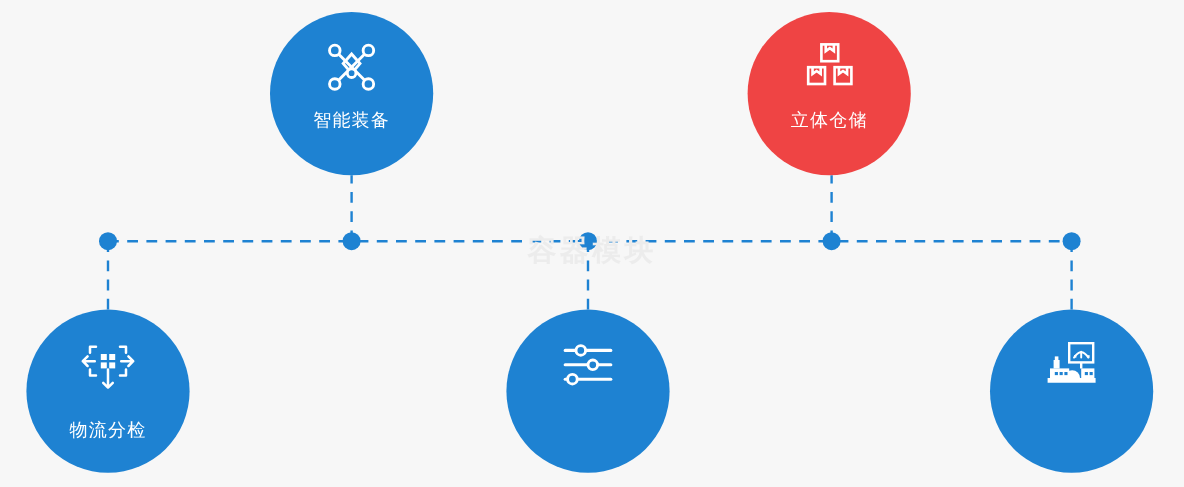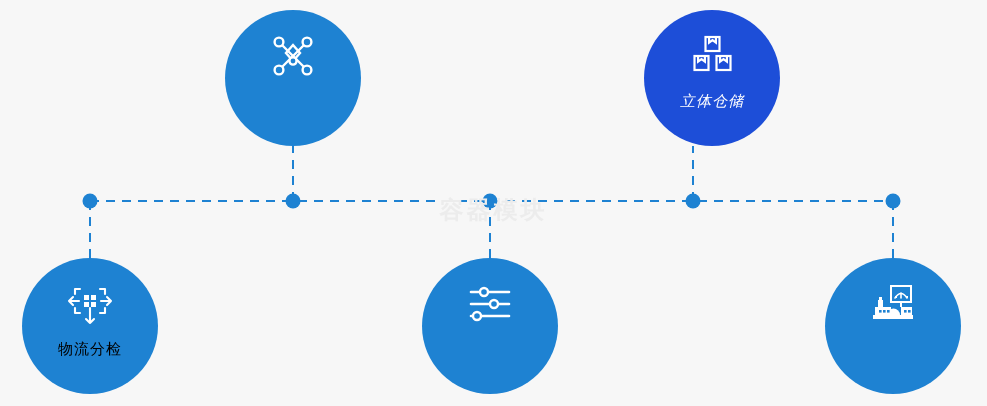--- a/index.html
+++ b/index.html
@@ -74,22 +74,23 @@
               <line x1="37" y1="11" x2="11" y2="37"></line>
               <path d="M24 13 L31 21 L24 29 L17 21 Z"></path>
             </g>
             <circle cx="10" cy="10" r="4.4" fill="#1e82d2" stroke="#ffffff" stroke-width="2.4"></circle>
             <circle cx="38" cy="10" r="4.4" fill="#1e82d2" stroke="#ffffff" stroke-width="2.4"></circle>
             <circle cx="10" cy="38" r="4.4" fill="#1e82d2" stroke="#ffffff" stroke-width="2.4"></circle>
             <circle cx="38" cy="38" r="4.4" fill="#1e82d2" stroke="#ffffff" stroke-width="2.4"></circle>
             <circle cx="24" cy="29" r="3.6" fill="#1e82d2" stroke="#ffffff" stroke-width="2.4"></circle>
           </svg>
         </div>
+        <div class="node-label" style="top: 83px; color: rgb(255, 255, 255);">智能装备</div>
       </div>
-      <div class="node-circle" style="left: 644px; top: 10px; width: 136px; height: 136px; background: #1d4ed8; font-style: italic;">
+      <div class="node-circle" style="left: 623px; top: 10px; width: 136px; height: 136px; background: #ef4444;">
         <div class="icon-wrap" style="top: 22px;">
           <svg width="48" height="48" viewBox="0 0 48 48">
             <g stroke="#ffffff" stroke-width="2.2" fill="none">
               <rect x="17.5" y="5" width="14" height="14"></rect>
               <path d="M21.1 5 v5.6 l3.4 -2.4 l3.4 2.4 V5"></path>
             </g>
             <g stroke="#ffffff" stroke-width="2.2" fill="none">
               <rect x="6.5" y="24" width="14" height="14"></rect>
               <path d="M10.1 24 v5.6 l3.4 -2.4 l3.4 2.4 V24"></path>
             </g>
@@ -114,21 +115,21 @@
               <path d="M24 28 V43 M20 39 L24 43 L28 39"></path>
             </g>
             <g fill="#ffffff">
               <rect x="18" y="15" width="5" height="5"></rect>
               <rect x="25" y="15" width="5" height="5"></rect>
               <rect x="18" y="22" width="5" height="5"></rect>
               <rect x="25" y="22" width="5" height="5"></rect>
             </g>
           </svg>
         </div>
-        <div class="node-label" style="top: 83px; color: #000000;">物流分检</div>
+        <div class="node-label" style="top: 93px; color: #ffffff;">物流分检</div>
       </div>
       <div class="node-circle" style="left: 422px; top: 258px; width: 136px; height: 136px; background: rgb(30, 130, 210);">
         <div class="icon-wrap" style="top: 22px;">
           <svg width="48" height="48" viewBox="0 0 48 48">
             <line x1="5" y1="12" x2="43" y2="12" stroke="#ffffff" stroke-width="2.6" stroke-linecap="round"></line>
             <circle cx="18" cy="12" r="4" fill="#1e82d2" stroke="#ffffff" stroke-width="2.4"></circle>
             <line x1="5" y1="24" x2="43" y2="24" stroke="#ffffff" stroke-width="2.6" stroke-linecap="round"></line>
             <circle cx="28" cy="24" r="4" fill="#1e82d2" stroke="#ffffff" stroke-width="2.4"></circle>
             <line x1="5" y1="36" x2="43" y2="36" stroke="#ffffff" stroke-width="2.6" stroke-linecap="round"></line>
             <circle cx="11" cy="36" r="4" fill="#1e82d2" stroke="#ffffff" stroke-width="2.4"></circle>

